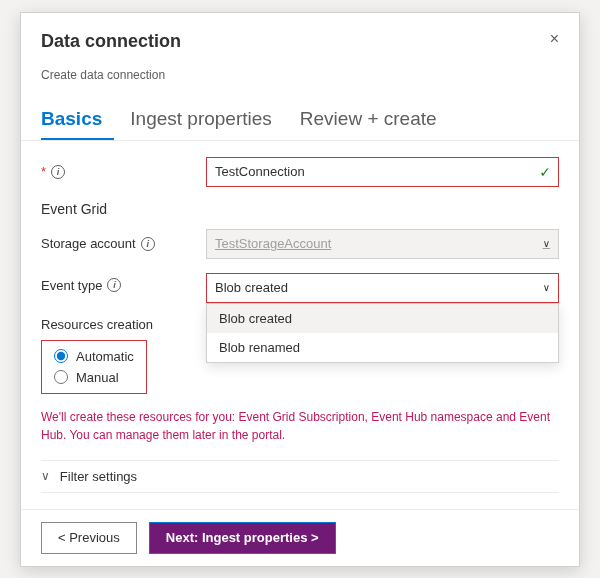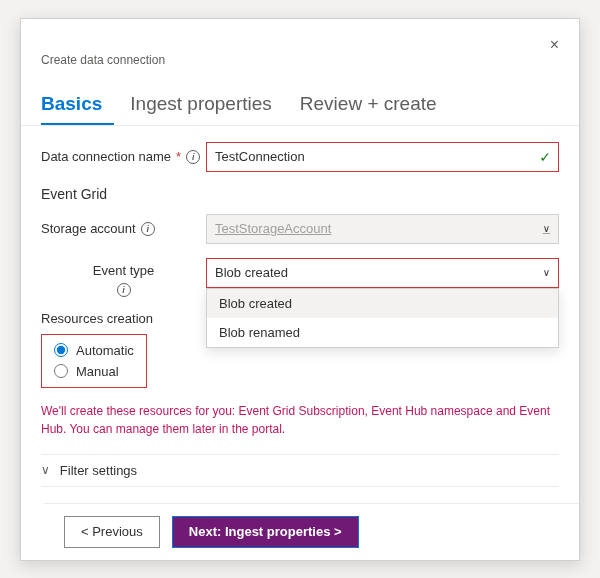--- a/index.html
+++ b/index.html
@@ -231,21 +231,20 @@
     .filter-chevron {
       font-size: 12px;
       color: #605e5c;
     }
     .dialog-footer {
       padding: 12px 20px;
       border-top: 1px solid #edebe9;
       display: flex;
       gap: 12px;
       align-items: flex-end;
-      margin-left: 23px;
     }
     .btn-prev {
       height: 32px;
       padding: 0 16px;
       border: 1px solid #8a8886;
       background: #fff;
       font-size: 13px;
       color: #323130;
       cursor: pointer;
     }
@@ -259,35 +258,35 @@
       cursor: pointer;
       font-weight: 600;
     }
   </style>
 </head>
 <body>
 
 <div class="dialog">
 
   <div class="dialog-header">
+    <div class="dialog-title">Data connection</div>
     <div class="dialog-subtitle">Create data connection</div>
     <button class="close-btn">×</button>
   </div>
 
   <div class="tabs">
     <div class="tab active">Basics</div>
     <div class="tab">Ingest properties</div>
     <div class="tab">Review + create</div>
   </div>
 
   <div class="dialog-body">
 
     <div class="form-row">
       <div class="form-label">
-        <span>Data connection name</span>
         <span class="required-star">*</span>
         <span class="info-icon">i</span>
       </div>
       <div class="input-wrapper">
         <input type="text" value="TestConnection" style="">
         <span class="check-icon" style="color:#107c10">✓</span>
       </div>
     </div>
 
     <div class="section-title">Event Grid</div>
@@ -299,21 +298,21 @@
       </div>
       <div class="dropdown-wrapper">
         <button class="dropdown-btn disabled-look">
           <span>TestStorageAccount</span>
           <span class="dropdown-chevron">∨</span>
         </button>
       </div>
     </div>
 
     <div class="form-row" style="align-items:flex-start; position:relative;">
-      <div class="form-label" style="padding-top:5px;flex-direction:column;">
+      <div class="form-label" style="padding-top:5px;">
         <span>Event type</span>
         <span class="info-icon">i</span>
       </div>
       <div class="dropdown-wrapper">
         <button class="dropdown-btn" style="border:1.5px solid #d13438;">
           <span>Blob created</span>
           <span class="dropdown-chevron">∨</span>
         </button>
 
         <div class="dropdown-menu">

